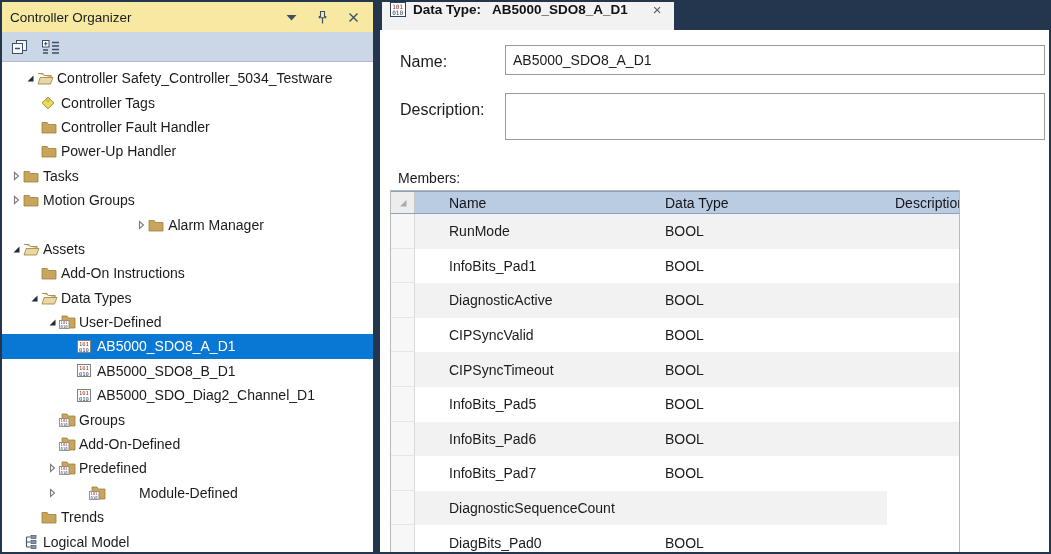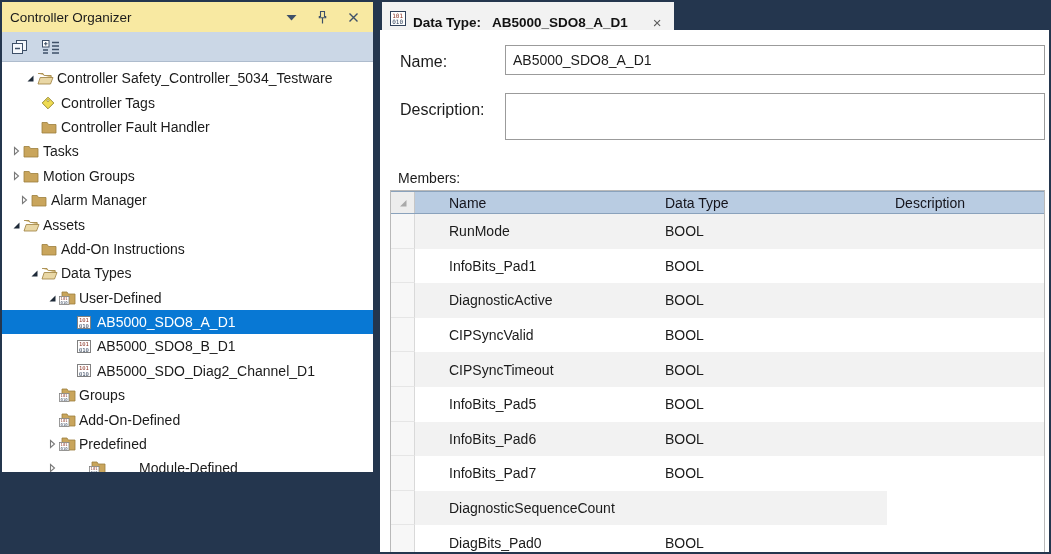--- a/index.html
+++ b/index.html
@@ -6,51 +6,51 @@
     --titlebar-bg:#F8E9A2; --toolbar-bg:#CBD7E6; --frame-bg:#24364E;
     --selection-bg:#0878D4; --selection-text:#FFFFFF; --table-header-bg:#B9CCE2;
     --row-alt-bg:#F2F2F2; --text:#1B1B1B;
   }
   *{box-sizing:border-box; margin:0; padding:0;}
   html,body{width:1051px; height:554px; overflow:hidden;}
   body{font-family:"Liberation Sans", sans-serif; color:var(--text);}
   .window{position:relative; width:1051px; height:554px; background:var(--frame-bg);}
 
   
-  .left-panel{position:absolute; left:2px; top:2px; width:371px; height:470px; background:#0c4a6e; display:flex; flex-direction:column;}
+  .left-panel{position:absolute; left:2px; top:2px; width:371px; height:550px; background:#0c4a6e; display:flex; flex-direction:column;}
   .lp-titlebar{height:30px; background:var(--titlebar-bg); display:flex; align-items:center; padding:0 8px; flex:0 0 auto;}
   .lp-title{font-size:13.5px; color:var(--text); flex:1 1 auto; white-space:nowrap;}
   .lp-title-icons{display:flex; align-items:center; gap:15px; padding-right:4px;}
   .lp-title-icons .tbtn{display:flex; align-items:center; justify-content:center; width:16px; height:16px; cursor:default;}
   .lp-toolbar{height:30px; background:var(--toolbar-bg); border-bottom:1px solid #AEBCCD; display:flex; align-items:center; gap:8px; padding:0 7px; flex:0 0 auto;}
   .lp-toolbar .tbbtn{width:22px; height:22px; display:flex; align-items:center; justify-content:center;}
   .tree{flex:1 1 auto; background:#fff; overflow:hidden; padding-top:4px;}
   .tree-row{height:24.4px; display:flex; align-items:center; white-space:nowrap; cursor:default;}
   .tree-row .twisty{width:15px; flex:0 0 15px; display:flex; align-items:center; justify-content:center;}
   .tree-row .ticon{width:18px; flex:0 0 18px; display:flex; align-items:center; justify-content:flex-start;}
   .tree-row .tlabel{font-size:14px; padding-left:2px;}
   .tree-row.selected{background:var(--selection-bg);}
   .tree-row.selected .tlabel{color:var(--selection-text);}
 
   
   .right-panel{position:absolute; left:380px; top:0; width:669px; height:552px; display:flex; flex-direction:column;}
   .tabbar{height:30px; background:var(--frame-bg); display:flex; align-items:flex-end; flex:0 0 auto;}
-  .tab{height:28px; margin-left:2px; background:#F2F2F2; display:flex; align-items:flex-end; padding:0 12px 0 8px; gap:7px;}
+  .tab{height:28px; margin-left:2px; background:#F2F2F2; display:flex; align-items:flex-start; padding:0 12px 0 8px; gap:7px;}
   .tab-label{font-size:13.5px; font-weight:bold; color:#121212; white-space:pre;}
   .tab-doc{font-size:13.5px; font-weight:bold; color:#121212; margin-left:4px;}
   .tab-close{margin-left:18px; color:#5A5A5A; font-size:15px; line-height:1; cursor:default;}
   .editor{flex:1 1 auto; background:#FFFFFF; position:relative; overflow:hidden;}
   .fld-label{position:absolute; left:20px; font-size:16px;}
   .name-label{top:23px;}
   .desc-label{top:71px;}
   .name-input{position:absolute; left:125px; top:15px; width:540px; height:30px; border:1px solid #9B9B9B; font-family:"Liberation Sans",sans-serif; font-size:14px; padding:0 7px; color:var(--text); background:#fff; outline:none;}
   .desc-input{position:absolute; left:125px; top:63px; width:540px; height:47px; border:1px solid #9B9B9B; font-family:"Liberation Sans",sans-serif; font-size:14px; padding:4px 7px; resize:none; background:#fff; outline:none;}
   .members-label{position:absolute; left:18px; top:140px; font-size:14px;}
 
-  .members-table{position:absolute; left:10px; top:160px; width:655px; height:362px; border:1px solid #B9B9B9; border-bottom:none; overflow:hidden; background:#fff;}
+  .members-table{position:absolute; left:10px; top:160px; width:570px; height:362px; border:1px solid #B9B9B9; border-bottom:none; overflow:hidden; background:#fff;}
   .mt-row{display:grid; grid-template-columns:24px 242px 230px 1fr; align-items:stretch;}
   .mt-header{height:23px; background:var(--table-header-bg); border-top:1px solid #8AA2BC; border-bottom:1px solid #8AA2BC;}
   .mt-header .hcell{display:flex; align-items:center; font-size:14px; color:#14141C; padding-left:8px;}
   .mt-header .hcell.first{padding-left:34px;}
   .mt-corner{background:#EDEDED; border-right:1px solid #C6C6C6; display:flex; align-items:center; justify-content:center;}
   .mt-body .mt-row{height:34.6px;}
   .mt-body .mt-row.alt .cell{background:var(--row-alt-bg);}
   .gutter{background:#F7F7F7; border-right:1px solid #D9D9D9; border-bottom:1px solid #E6E6E6;}
   .cell{display:flex; align-items:center; font-size:14px; color:var(--text); padding-left:8px; background:#fff;}
   .cell.name{padding-left:34px;}
@@ -126,20 +126,29 @@
         </div>
         <div class="tree-row" style="padding-left: 24px;">
           <span class="twisty"></span>
           <span class="ticon">
             <svg width="16" height="14" viewBox="0 0 16 14">
               <path d="M1 2.5 h5.2 l1.3 2 H15 v8.5 H1 Z" fill="#C9A55C" stroke="#9C7F3C" stroke-width="0.8"></path>
             </svg>
           </span>
           <span class="tlabel">Controller Fault Handler</span>
         </div>
+        <div class="tree-row" style="padding-left: 24px;">
+          <span class="twisty"></span>
+          <span class="ticon">
+            <svg width="16" height="14" viewBox="0 0 16 14">
+              <path d="M1 2.5 h5.2 l1.3 2 H15 v8.5 H1 Z" fill="#C9A55C" stroke="#9C7F3C" stroke-width="0.8"></path>
+            </svg>
+          </span>
+          <span class="tlabel">Power-Up Handler</span>
+        </div>
         <div class="tree-row" style="padding-left: 6px;">
           <span class="twisty">
             <svg width="12" height="12" viewBox="0 0 12 12">
               <path d="M4.5 2.5 L8.5 6 L4.5 9.5 Z" fill="none" stroke="#7A7A7A" stroke-width="1.1"></path>
             </svg>
           </span>
           <span class="ticon">
             <svg width="16" height="14" viewBox="0 0 16 14">
               <path d="M1 2.5 h5.2 l1.3 2 H15 v8.5 H1 Z" fill="#C9A55C" stroke="#9C7F3C" stroke-width="0.8"></path>
             </svg>
@@ -152,21 +161,21 @@
               <path d="M4.5 2.5 L8.5 6 L4.5 9.5 Z" fill="none" stroke="#7A7A7A" stroke-width="1.1"></path>
             </svg>
           </span>
           <span class="ticon">
             <svg width="16" height="14" viewBox="0 0 16 14">
               <path d="M1 2.5 h5.2 l1.3 2 H15 v8.5 H1 Z" fill="#C9A55C" stroke="#9C7F3C" stroke-width="0.8"></path>
             </svg>
           </span>
           <span class="tlabel">Motion Groups</span>
         </div>
-        <div class="tree-row" style="padding-left: 14px;">
+        <div class="tree-row" style="padding-left: 22px; justify-content: center;">
           <span class="twisty">
             <svg width="12" height="12" viewBox="0 0 12 12">
               <path d="M4.5 2.5 L8.5 6 L4.5 9.5 Z" fill="none" stroke="#7A7A7A" stroke-width="1.1"></path>
             </svg>
           </span>
           <span class="ticon">
             <svg width="16" height="14" viewBox="0 0 16 14">
               <path d="M1 2.5 h5.2 l1.3 2 H15 v8.5 H1 Z" fill="#C9A55C" stroke="#9C7F3C" stroke-width="0.8"></path>
             </svg>
           </span>

